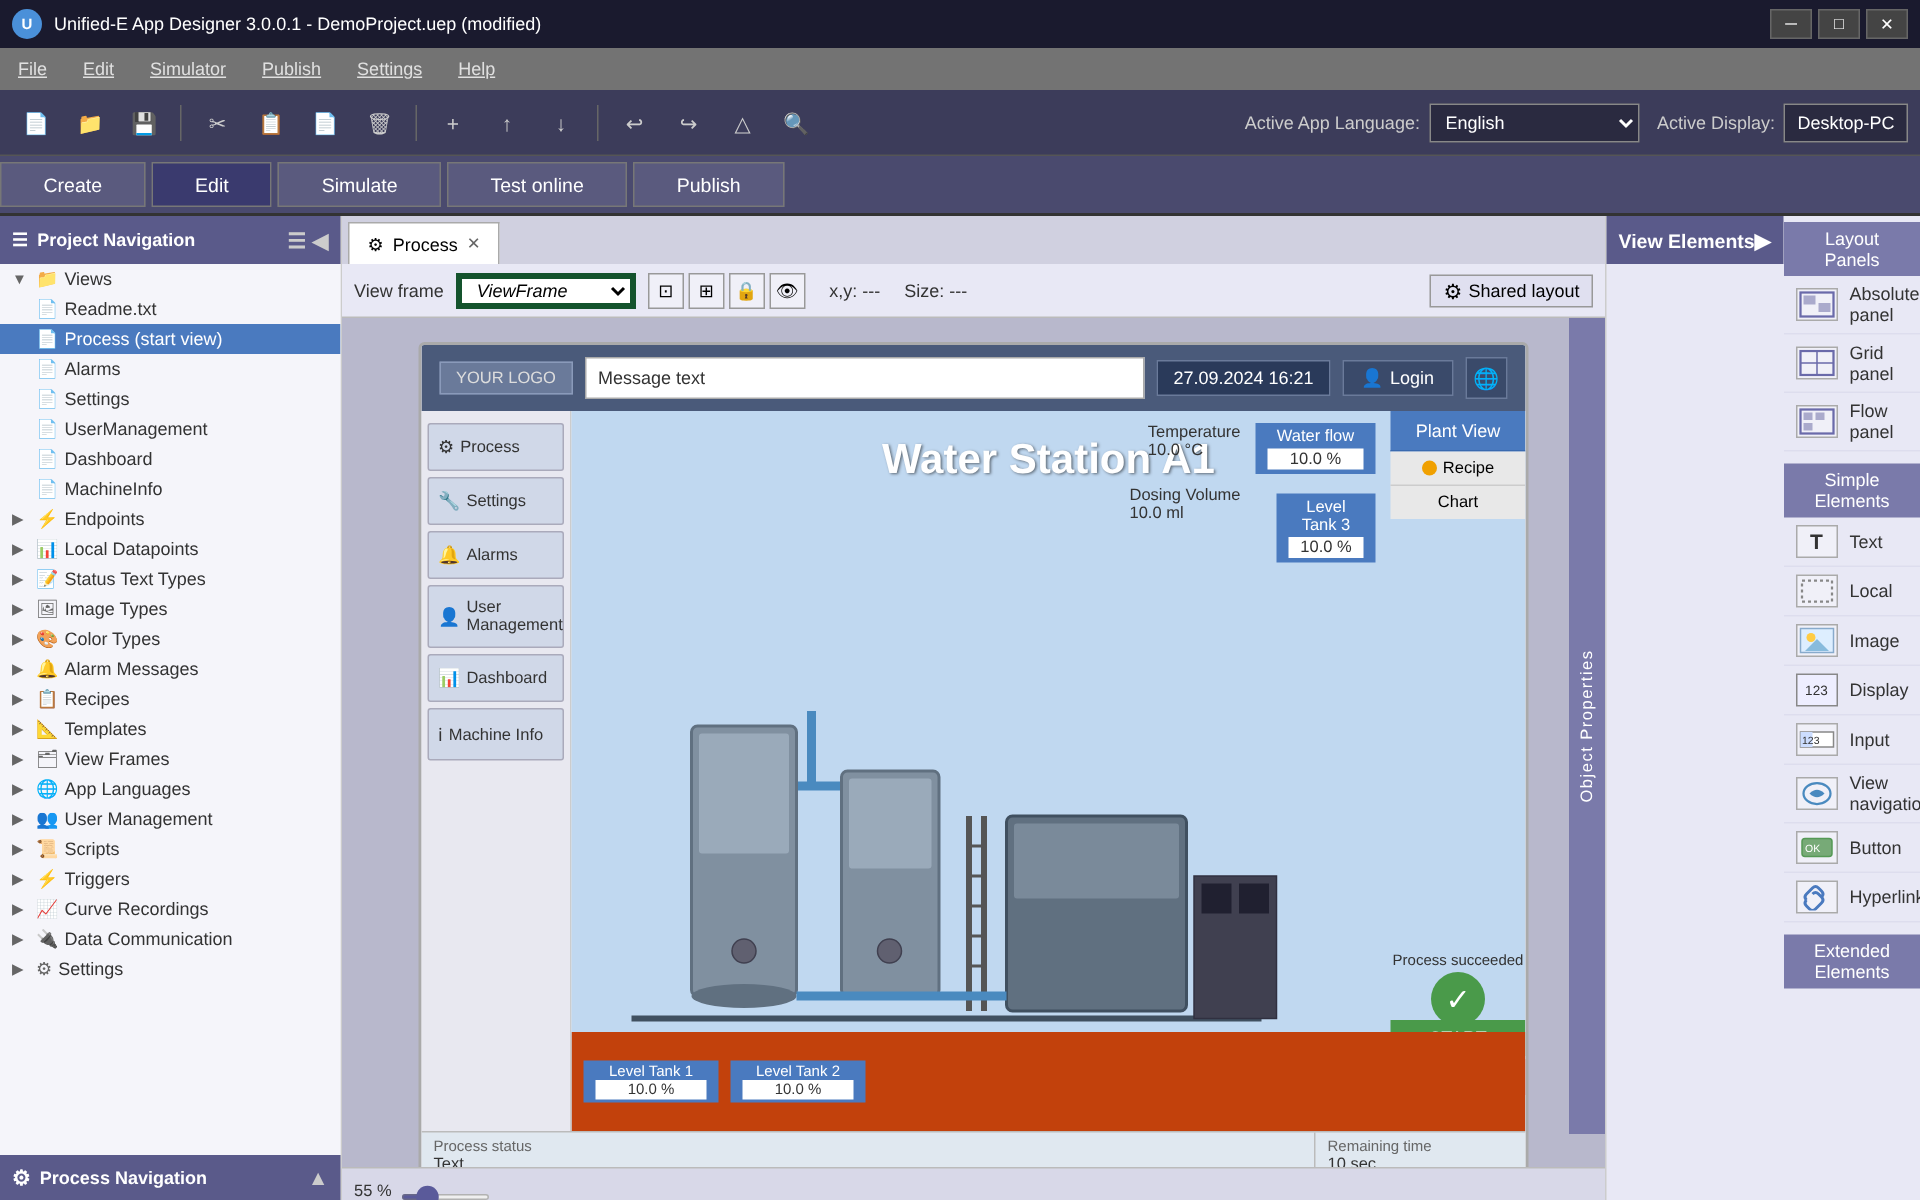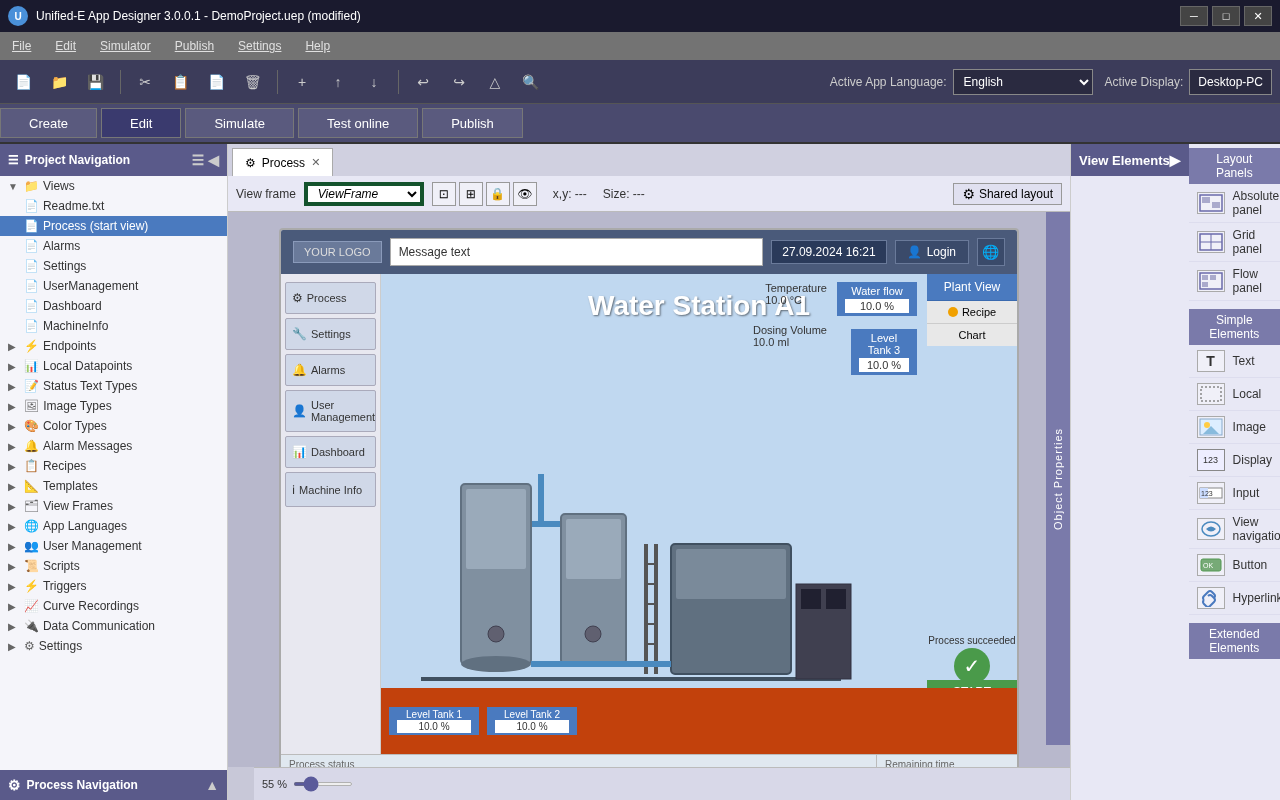--- a/index.html
+++ b/index.html
@@ -636,26 +636,25 @@
     
     ::-webkit-scrollbar { width: 8px; height: 8px; }
     ::-webkit-scrollbar-track { background: #ddd; }
     ::-webkit-scrollbar-thumb { background: #999; border-radius: 4px; }
 
     
     .zoom-bar {
       background: #d8d8e8;
       height: 22px;
       display: flex;
-      align-items: center;
-      padding: 16px 8px;
+      align-items: flex-end;
+      padding: 0 8px;
       gap: 6px;
       font-size: 11px;
       border-top: 1px solid #bbb;
-      margin-left: 26px;
     }
     .zoom-val { font-size: 11px; color: #333; }
     .zoom-slider {
       width: 60px;
       height: 4px;
       accent-color: #5a5a9a;
     }
 
     
     .elements-scroll {

